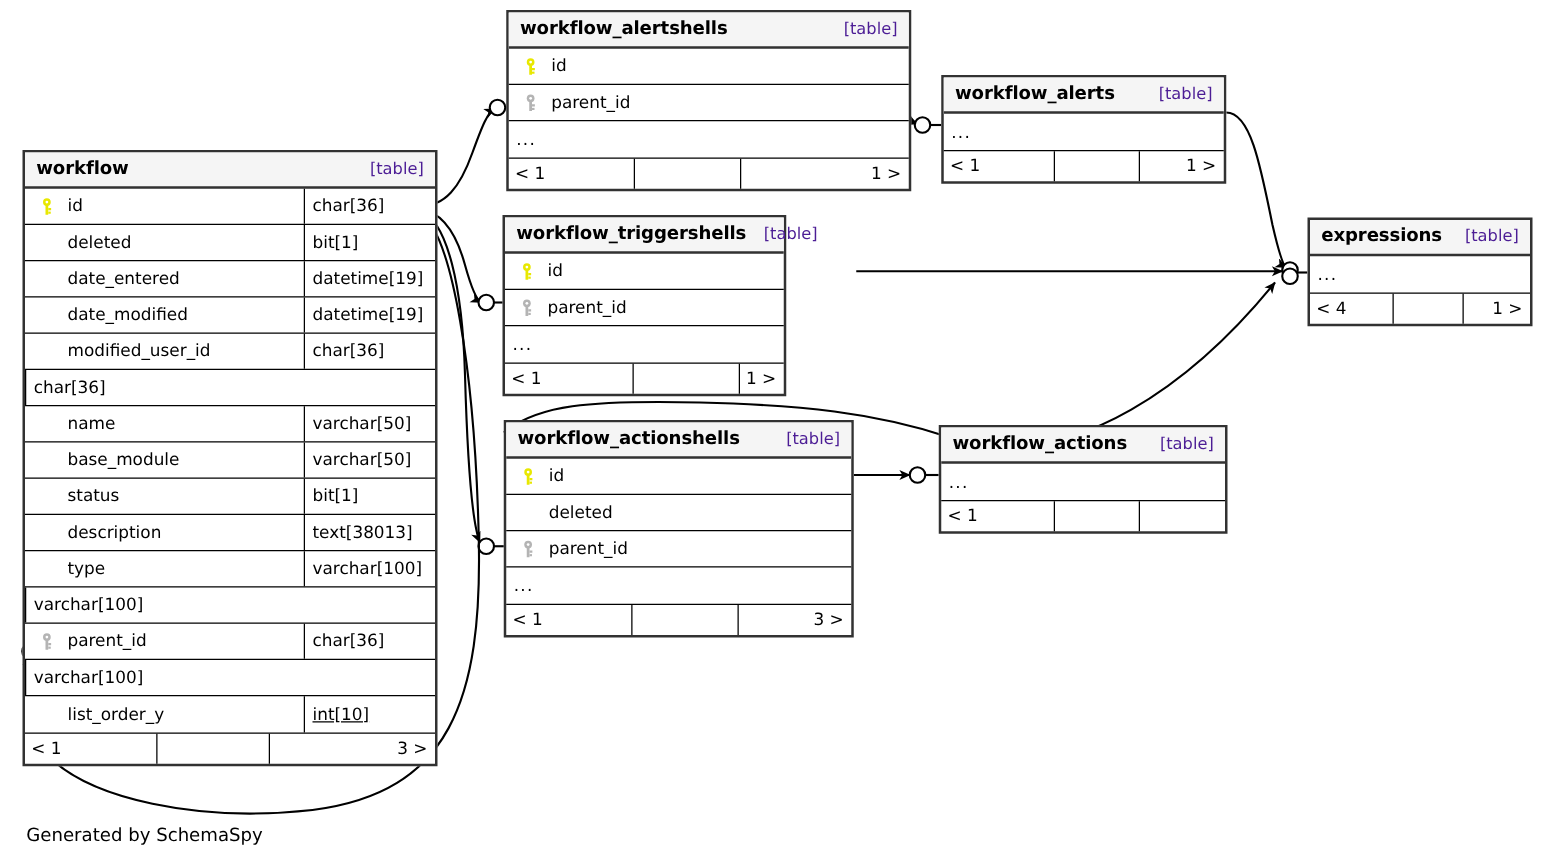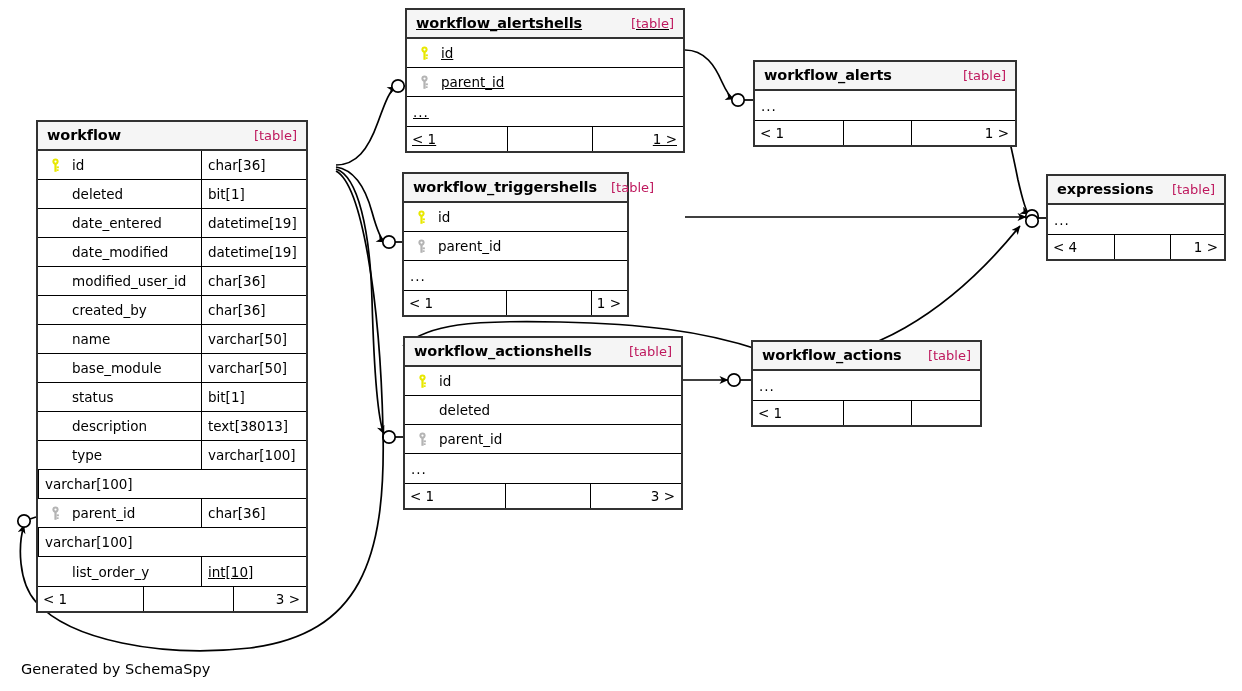--- a/index.html
+++ b/index.html
@@ -49,21 +49,21 @@
     height: 29px;
   }
   .tbl-title {
     font-weight: bold;
     font-size: 14.5px;
     letter-spacing: -0.1px;
     white-space: nowrap;
   }
   .tbl-kind {
     font-size: 13px;
-    color: #be185d;
+    color: #4c1d95;
     white-space: nowrap;
     padding-left: 14px;
   }
   .tbl-rows {
     display: block;
     text-align: right;
   }
   .row {
     display: flex;
     align-items: stretch;
@@ -193,21 +193,21 @@
       <path d="M 403,346 C 430,324 470,320 560,322 C 640,324 700,330 760,350
                C 860,382 960,300 1020,226" marker-end="url(#arrowend)"></path>
 
       <circle cx="1032" cy="216" r="6.2" fill="#ffffff" stroke="#000000" stroke-width="1.7"></circle>
       <circle cx="1032" cy="221" r="6.2" fill="#ffffff" stroke="#000000" stroke-width="1.7"></circle>
       <path d="M 1038,218 L 1046,218" stroke="#000000" stroke-width="1.7"></path>
     </g>
   </svg>
 
   <div id="tables-root">
-      <div class="table-node" style="left: 36px; top: 120px; width: 272px;">
+      <div class="table-node" style="left: 18px; top: 120px; width: 332px;">
         <div class="tbl-header">
           <span class="tbl-title">workflow</span>
           <span class="tbl-kind">[table]</span>
         </div>
         <div class="tbl-rows">
           <div class="row">
             <span class="cell-name">
               <span class="keyslot">
                 <svg class="key-icon" width="11" height="15" viewBox="0 0 11 15" aria-hidden="true">
                   <circle cx="5.5" cy="3.6" r="3.1" fill="#e8e800"></circle>
@@ -243,24 +243,20 @@
             <span class="cell-type" style="width:105px;flex:0 0 105px;">datetime[19]</span>
           </div>
           <div class="row">
             <span class="cell-name">
               <span class="keyslot"></span>
               <span class="colname">modified_user_id</span>
             </span>
             <span class="cell-type" style="width:105px;flex:0 0 105px;">char[36]</span>
           </div>
           <div class="row">
-            <span class="cell-name">
-              <span class="keyslot"></span>
-              <span class="colname">created_by</span>
-            </span>
             <span class="cell-type" style="width:105px;flex:0 0 105px;">char[36]</span>
           </div>
           <div class="row">
             <span class="cell-name">
               <span class="keyslot"></span>
               <span class="colname">name</span>
             </span>
             <span class="cell-type" style="width:105px;flex:0 0 105px;">varchar[50]</span>
           </div>
           <div class="row">
@@ -319,21 +315,21 @@
             </span>
             <span class="cell-type" style="width:105px;flex:0 0 105px;text-decoration:underline;">int[10]</span>
           </div>
         </div>
         <div class="footer-row">
           <span class="footer-cell footer-left" style="width:105px;flex:0 0 105px;">&lt; 1</span>
           <span class="footer-cell footer-mid" style="width:90px;flex:0 0 90px;"></span>
           <span class="footer-cell footer-right" style="flex:1 1 auto;">3 &gt;</span>
         </div>
       </div>
-      <div class="table-node" style="left: 405px; top: 8px; width: 280px; text-decoration: underline;">
+      <div class="table-node" style="left: 405px; top: 8px; width: 324px;">
         <div class="tbl-header">
           <span class="tbl-title">workflow_alertshells</span>
           <span class="tbl-kind">[table]</span>
         </div>
         <div class="tbl-rows">
           <div class="row">
             <span class="cell-name">
               <span class="keyslot">
                 <svg class="key-icon" width="11" height="15" viewBox="0 0 11 15" aria-hidden="true">
                   <circle cx="5.5" cy="3.6" r="3.1" fill="#e8e800"></circle>
@@ -457,21 +453,21 @@
           <div class="row ellipsis-row">
             <span class="cell-name">...</span>
           </div>
         </div>
         <div class="footer-row">
           <span class="footer-cell footer-left" style="width:100px;flex:0 0 100px;">&lt; 1</span>
           <span class="footer-cell footer-mid" style="width:85px;flex:0 0 85px;"></span>
           <span class="footer-cell footer-right" style="flex:1 1 auto;">3 &gt;</span>
         </div>
       </div>
-      <div class="table-node" style="left: 753px; top: 60px; width: 264px;">
+      <div class="table-node" style="left: 753px; top: 60px; width: 228px;">
         <div class="tbl-header">
           <span class="tbl-title">workflow_alerts</span>
           <span class="tbl-kind">[table]</span>
         </div>
         <div class="tbl-rows">
           <div class="row ellipsis-row">
             <span class="cell-name">...</span>
           </div>
         </div>
         <div class="footer-row">

